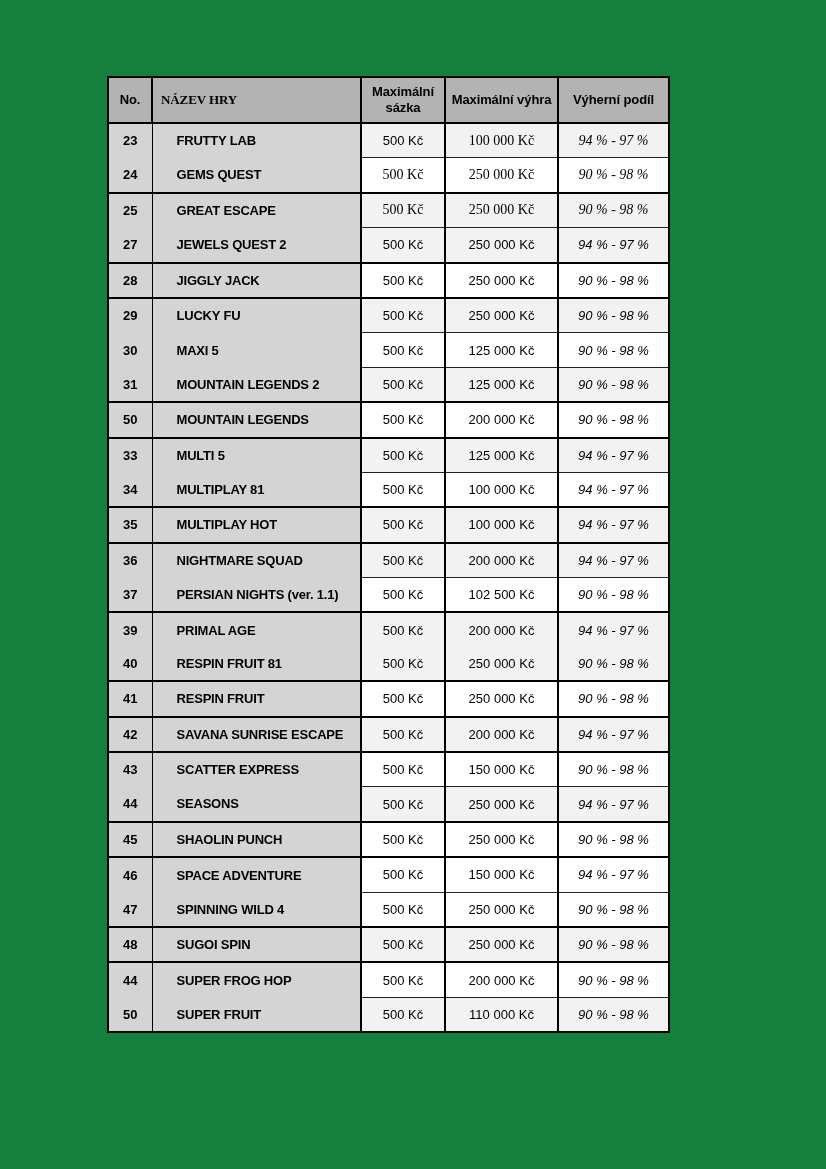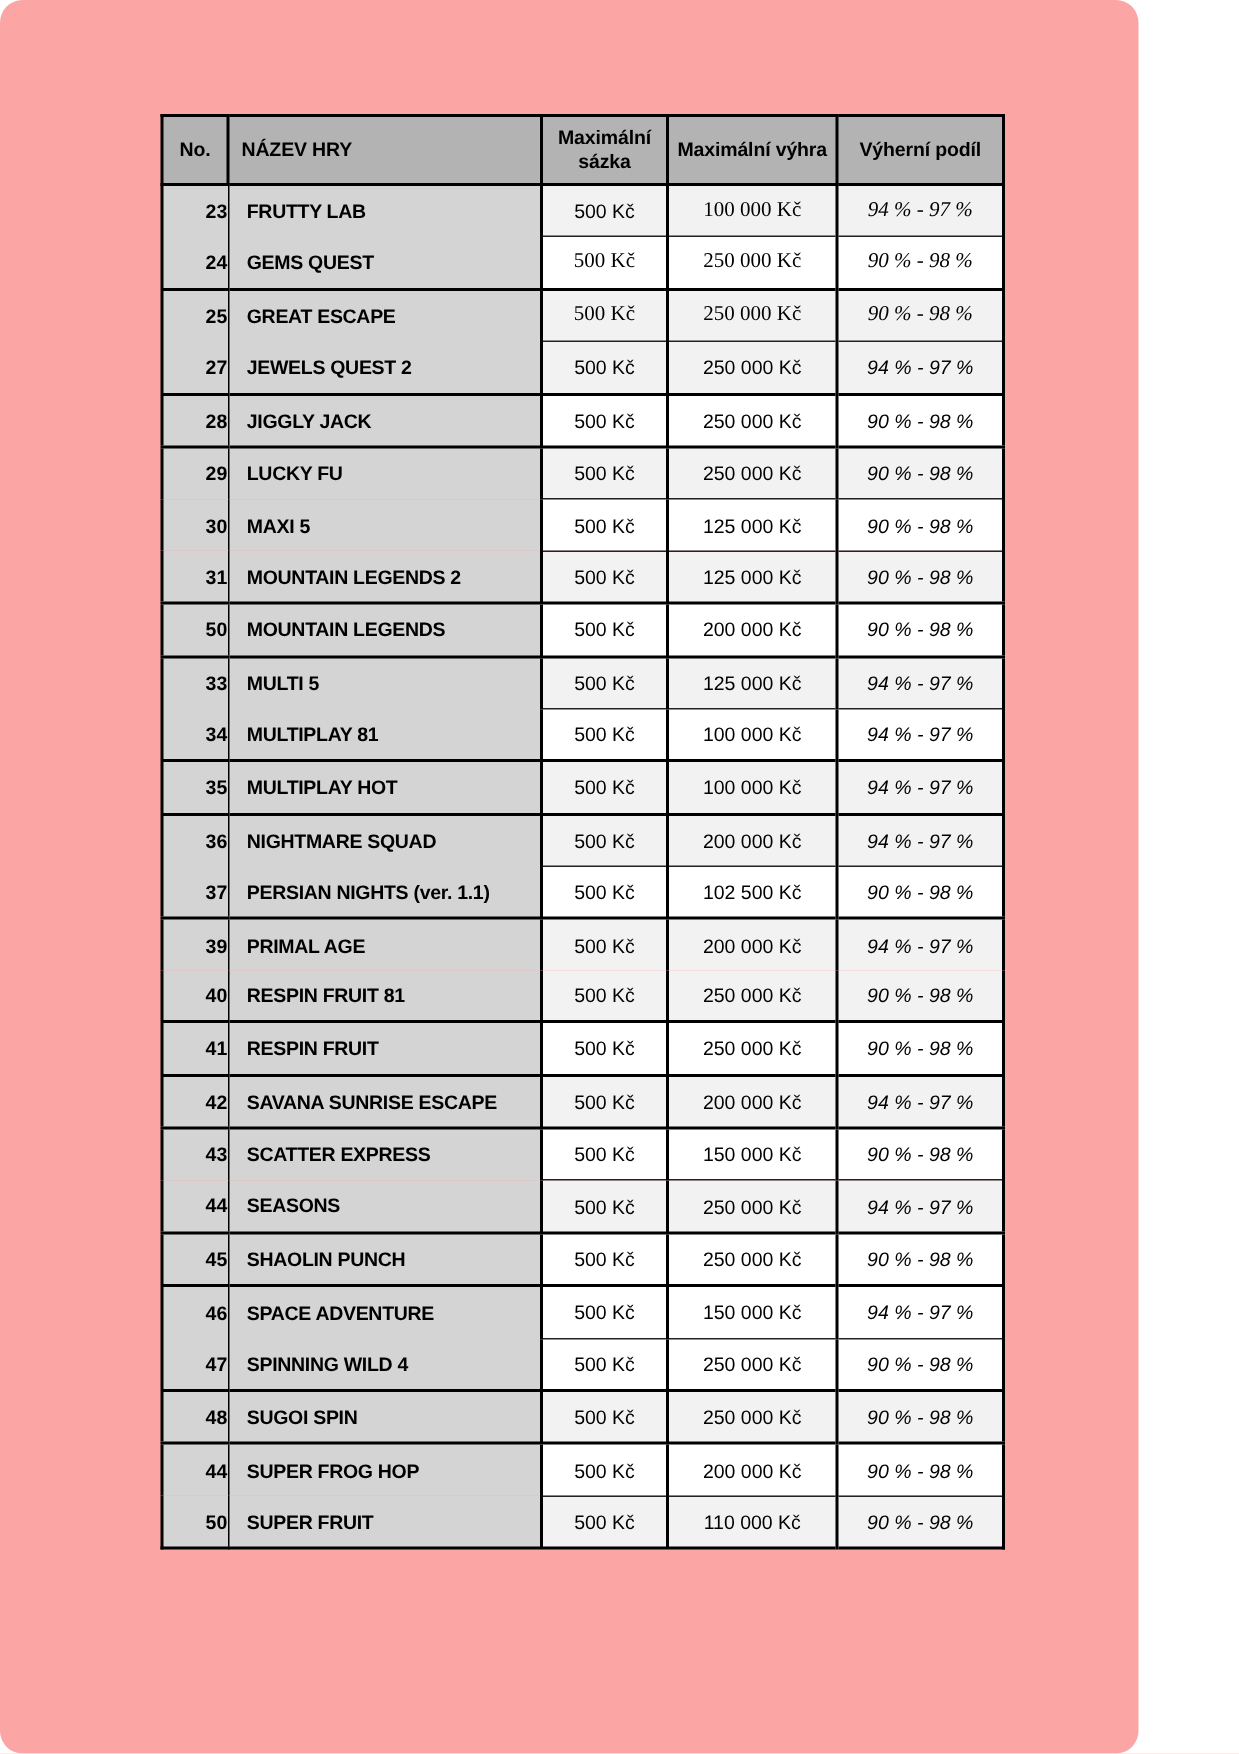--- a/index.html
+++ b/index.html
@@ -3,25 +3,24 @@
 <meta charset="utf-8">
 <style>
   html, body {
     margin: 0;
     padding: 0;
     background: #ffffff;
     font-family: "Liberation Sans", sans-serif;
   }
   .page {
     position: relative;
-    width: 759px;
+    width: 826px;
     height: 1169px;
-    background: #fca5a5;
+    background: #15803d;
     overflow: hidden;
-    border-radius: 15px;
   }
   table.games {
     position: absolute;
     left: 107px;
     top: 76px;
     width: 561px;
     border-collapse: collapse;
     table-layout: fixed;
     border: 2px solid #000;
   }
@@ -37,41 +36,41 @@
     font-size: 13px;
     font-weight: bold;
     color: #000;
     height: 44px;
     text-align: center;
     vertical-align: middle;
     padding: 0 4px;
     letter-spacing: -0.1px;
     line-height: 1.25;
   }
-  thead th.h-name { text-align: left; padding-left: 8px; }
+  thead th.h-name { text-align: left; padding-left: 8px; font-family: Liberation Serif, serif; }
 
   tbody td {
     height: 33.4px;
     font-size: 13px;
     color: #000;
     vertical-align: middle;
     padding: 0;
     border-top: none;
   }
   td.c-no {
     background: #d4d4d4;
     font-weight: bold;
-    text-align: right;
+    text-align: center;
     border-right: 1.5px solid #000;
   }
   td.c-name {
     background: #d4d4d4;
     font-weight: bold;
     text-align: left;
-    padding-left: 12px;
+    padding-left: 24px;
     letter-spacing: -0.2px;
     border-right: 2px solid #000;
   }
   td.money {
     text-align: center;
     border-right: 2px solid #000;
   }
   td.c-share { border-right: none; font-style: italic; }
 
   tr.plain  td.money { background: #ffffff; }

